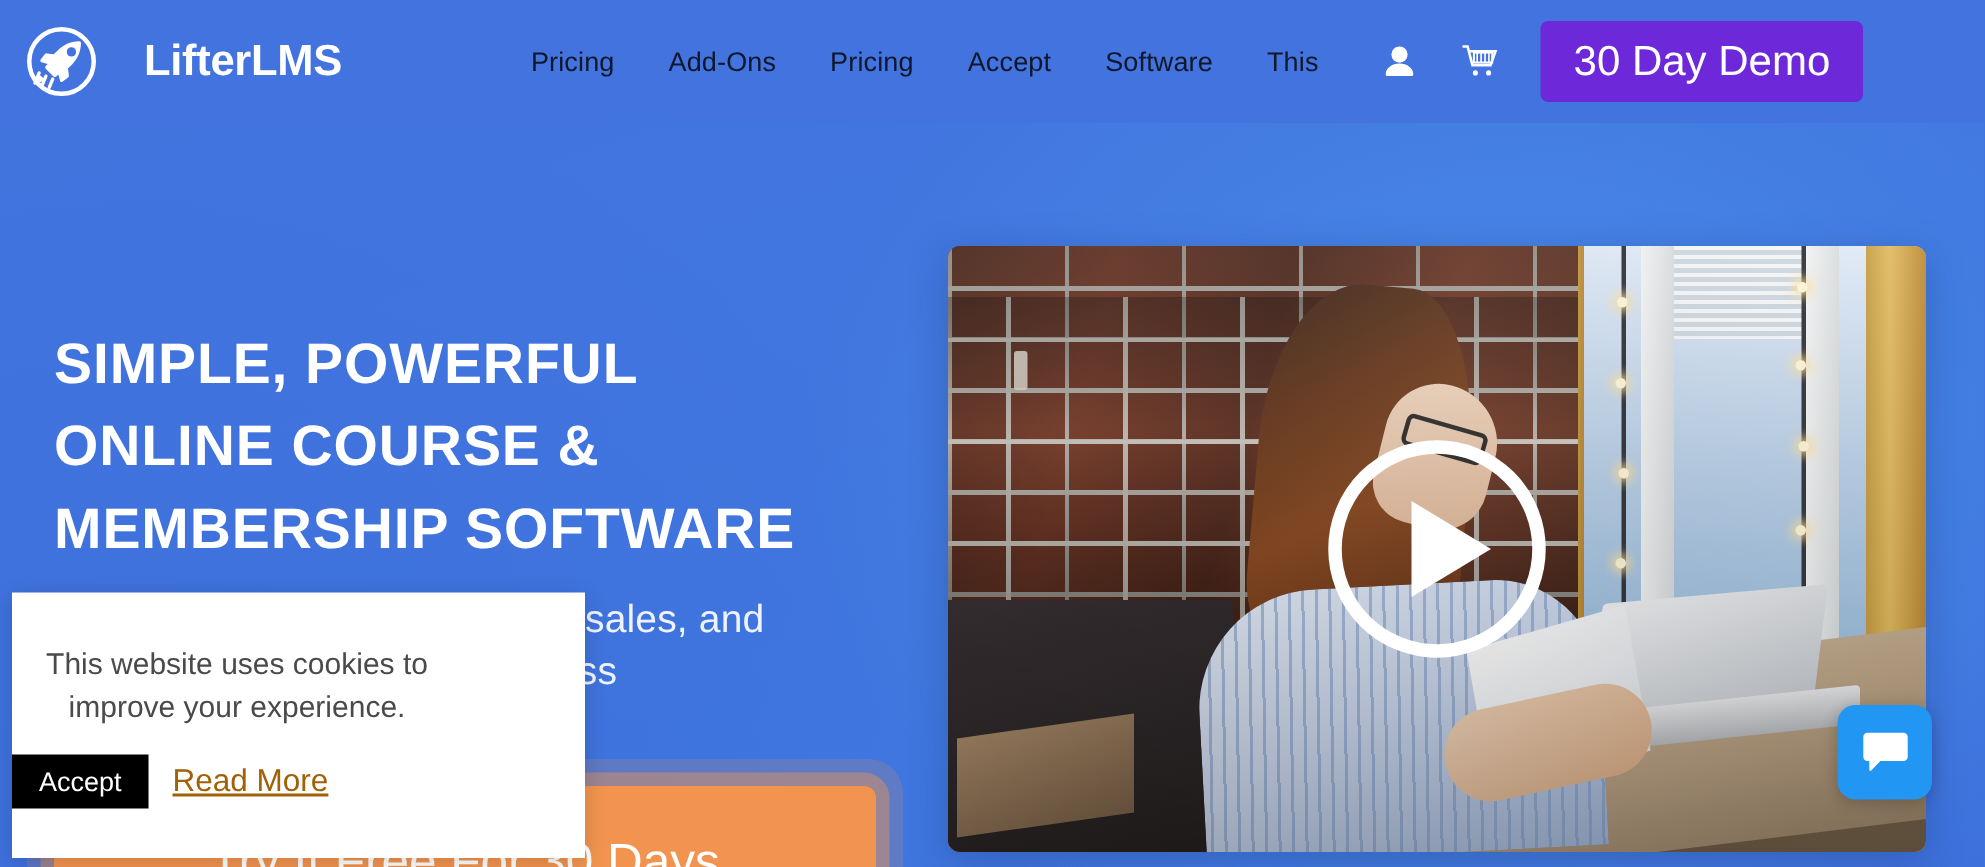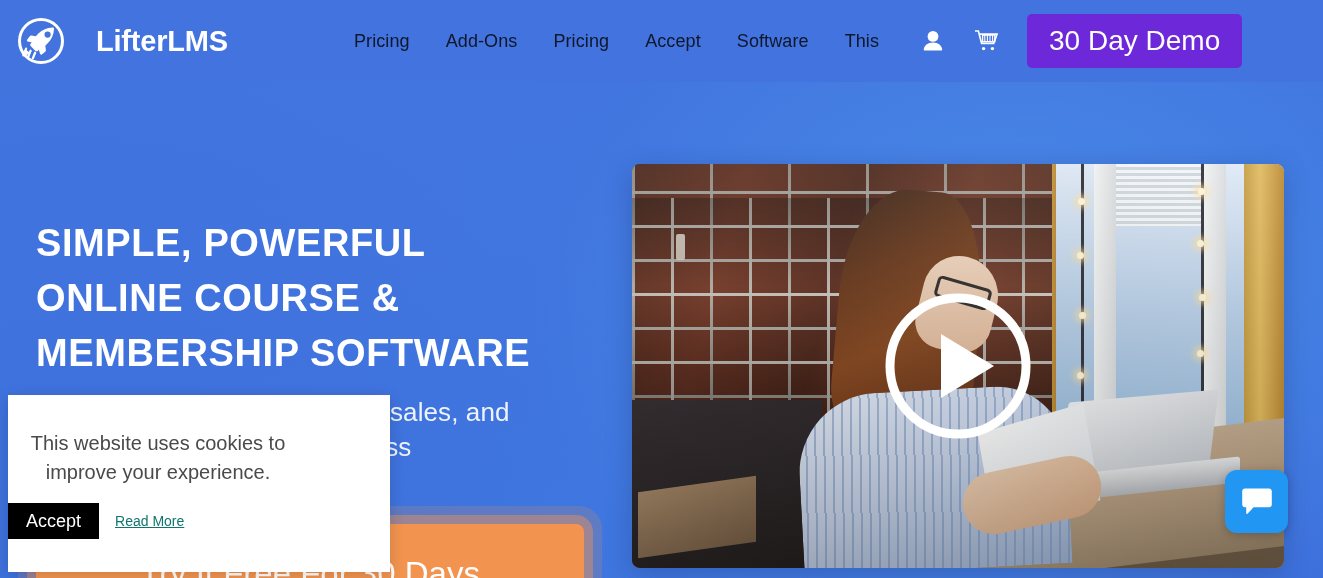--- a/index.html
+++ b/index.html
@@ -237,21 +237,21 @@
   }
   #cookie-actions {
     margin-top:16px; display:flex; align-items:center; gap:16px;
   }
   #cookie-accept {
     background:#000; color:#fff; border:none;
     font-size:18px; font-family:"Liberation Sans", sans-serif;
     padding:9px 18px; cursor:pointer; line-height:1;
   }
   #cookie-readmore {
-    color:#0f766e; font-size:14px; text-decoration:underline;
+    color:#a16207; font-size:21px; text-decoration:underline;
     cursor:pointer; font-weight:400;
   }
 </style>
 </head>
 <body>
 
 <div id="page">
 
   <div id="header">
 

